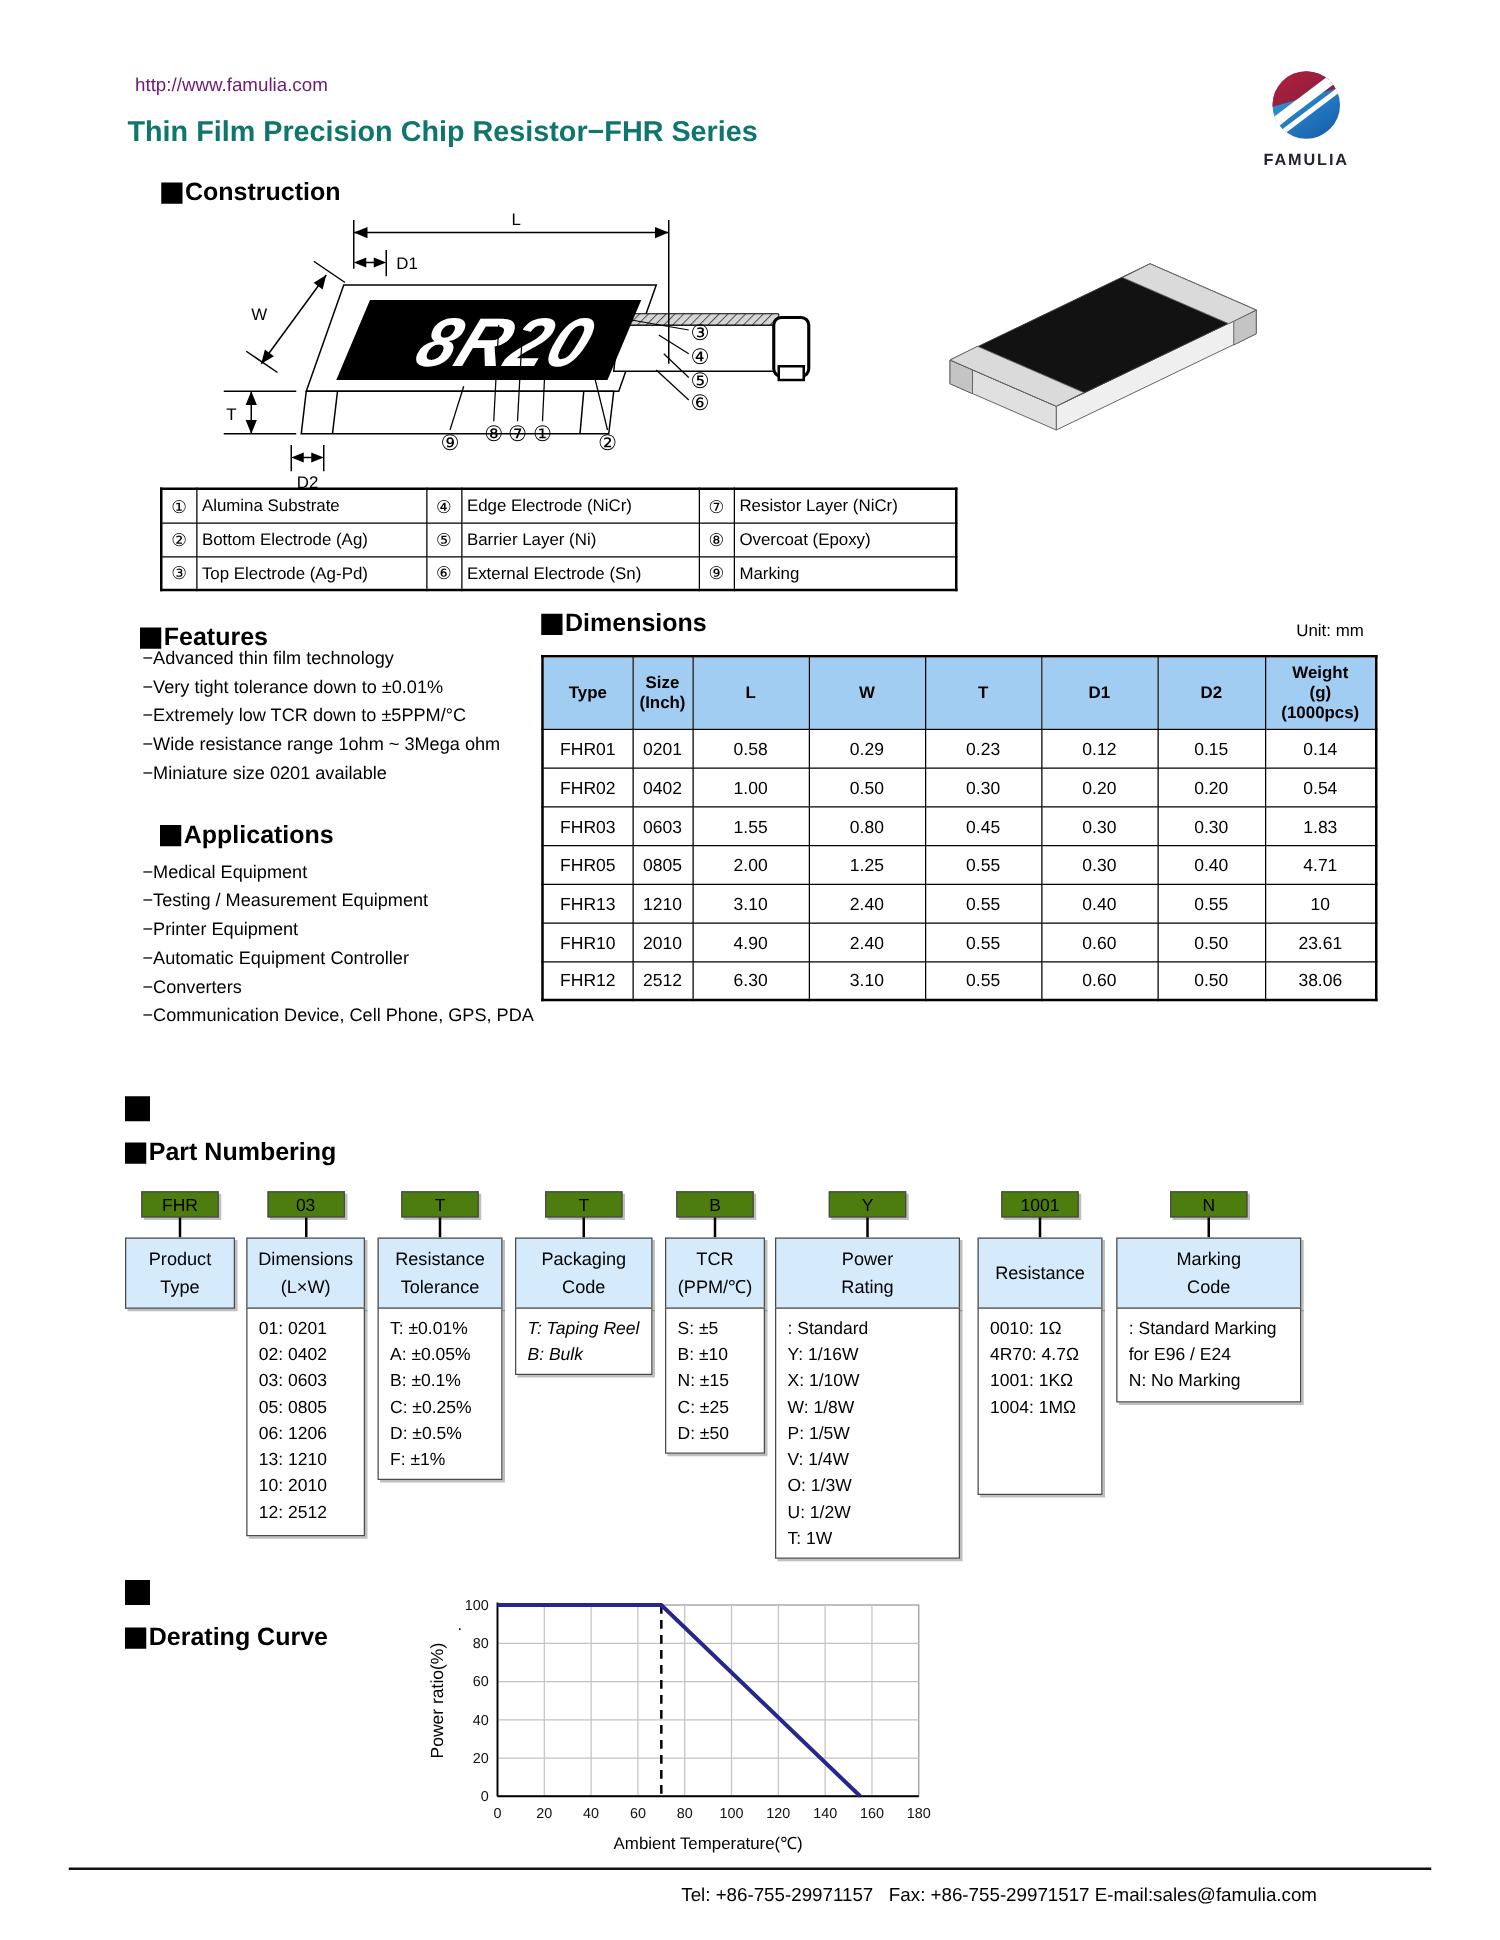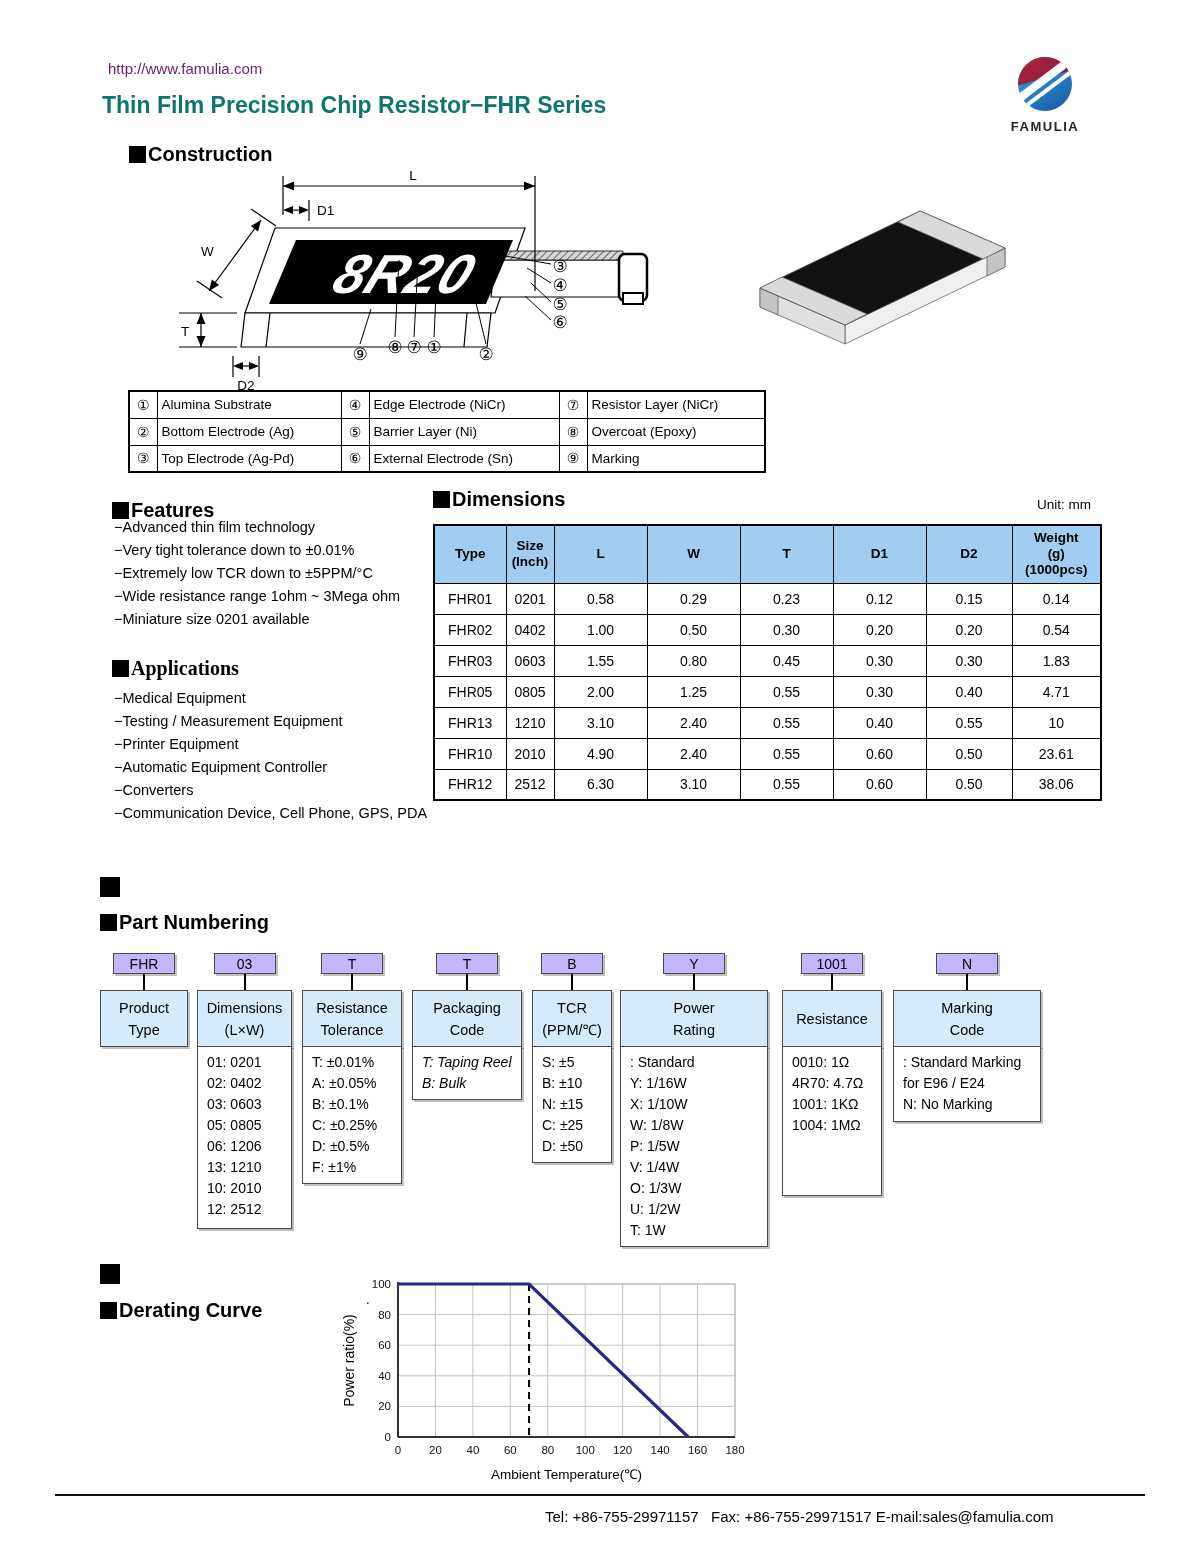--- a/index.html
+++ b/index.html
@@ -28,21 +28,21 @@
   .plain-list { font-size:14.5px; line-height:23px; }
   .plain-list .li { text-indent:-10px; padding-left:10px; }
 
   .dim-table { border-collapse:collapse; border:2px solid #000; table-layout:fixed; }
   .dim-table th, .dim-table td { border:1.5px solid #000; text-align:center; font-size:14px; overflow:hidden; }
   .dim-table th { background:#a1cdf2; font-weight:bold; height:58px; white-space:pre-line; line-height:16px; font-size:13.5px; }
   .dim-table td { height:31px; }
   .unit-label { font-size:13.5px; }
 
   .pn-col { position:absolute; }
-  .pn-code { height:21px; width:62px; margin:0 auto; background:#c4b5fd; border:1px solid #4a4a4a;
+  .pn-code { height:21px; width:62px; margin:0 auto; background:#4d7c0f; border:1px solid #4a4a4a;
              box-shadow:2px 2px 0 rgba(0,0,0,0.25); display:flex; align-items:center; justify-content:center; font-size:14px; }
   .pn-conn { width:2px; height:16px; background:#000; margin:0 auto; }
   .pn-cat { height:57px; background:#d5eafb; border:1px solid #4a4a4a; box-shadow:2px 2px 0 rgba(0,0,0,0.25);
             display:flex; flex-direction:column; align-items:center; justify-content:center; font-size:14.5px; line-height:22px; }
   .pn-opt { background:#fff; border:1px solid #4a4a4a; box-shadow:2px 2px 0 rgba(0,0,0,0.25); margin-top:-1px;
             font-size:14px; line-height:21px; padding:5px 2px 5px 9px; white-space:pre-line; }
 
   .footer-rule { height:2px; background:#111; }
   .footer-text { font-size:15px; white-space:pre; }
 
@@ -218,21 +218,21 @@
   <span>Features</span>
 </div>
 <div class="abs plain-list" style="left:114px; top:516px; width:322px;">
     <div class="li">−Advanced thin film technology</div>
     <div class="li">−Very tight tolerance down to ±0.01%</div>
     <div class="li">−Extremely low TCR down to ±5PPM/°C</div>
     <div class="li">−Wide resistance range 1ohm ~ 3Mega ohm</div>
     <div class="li">−Miniature size 0201 available</div>
   </div>
 
-<div class="sec-heading" style="left:112px; top:657px;font-family:Liberation Serif, serif;">
+<div class="sec-heading" style="left:128px; top:657px;">
   <span class="sq"></span>
   <span>Applications</span>
 </div>
 <div class="abs plain-list" style="left:114px; top:687px; width:318px;">
     <div class="li">−Medical Equipment</div>
     <div class="li">−Testing / Measurement Equipment</div>
     <div class="li">−Printer Equipment</div>
     <div class="li">−Automatic Equipment Controller</div>
     <div class="li">−Converters</div>
     <div class="li">−Communication Device, Cell Phone, GPS, PDA</div>

